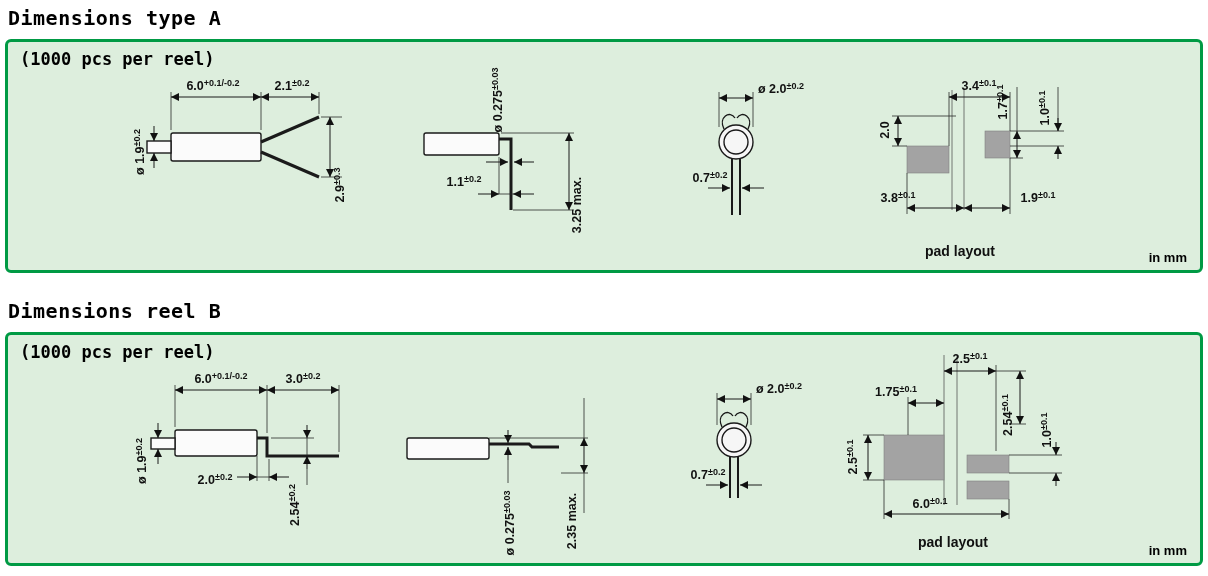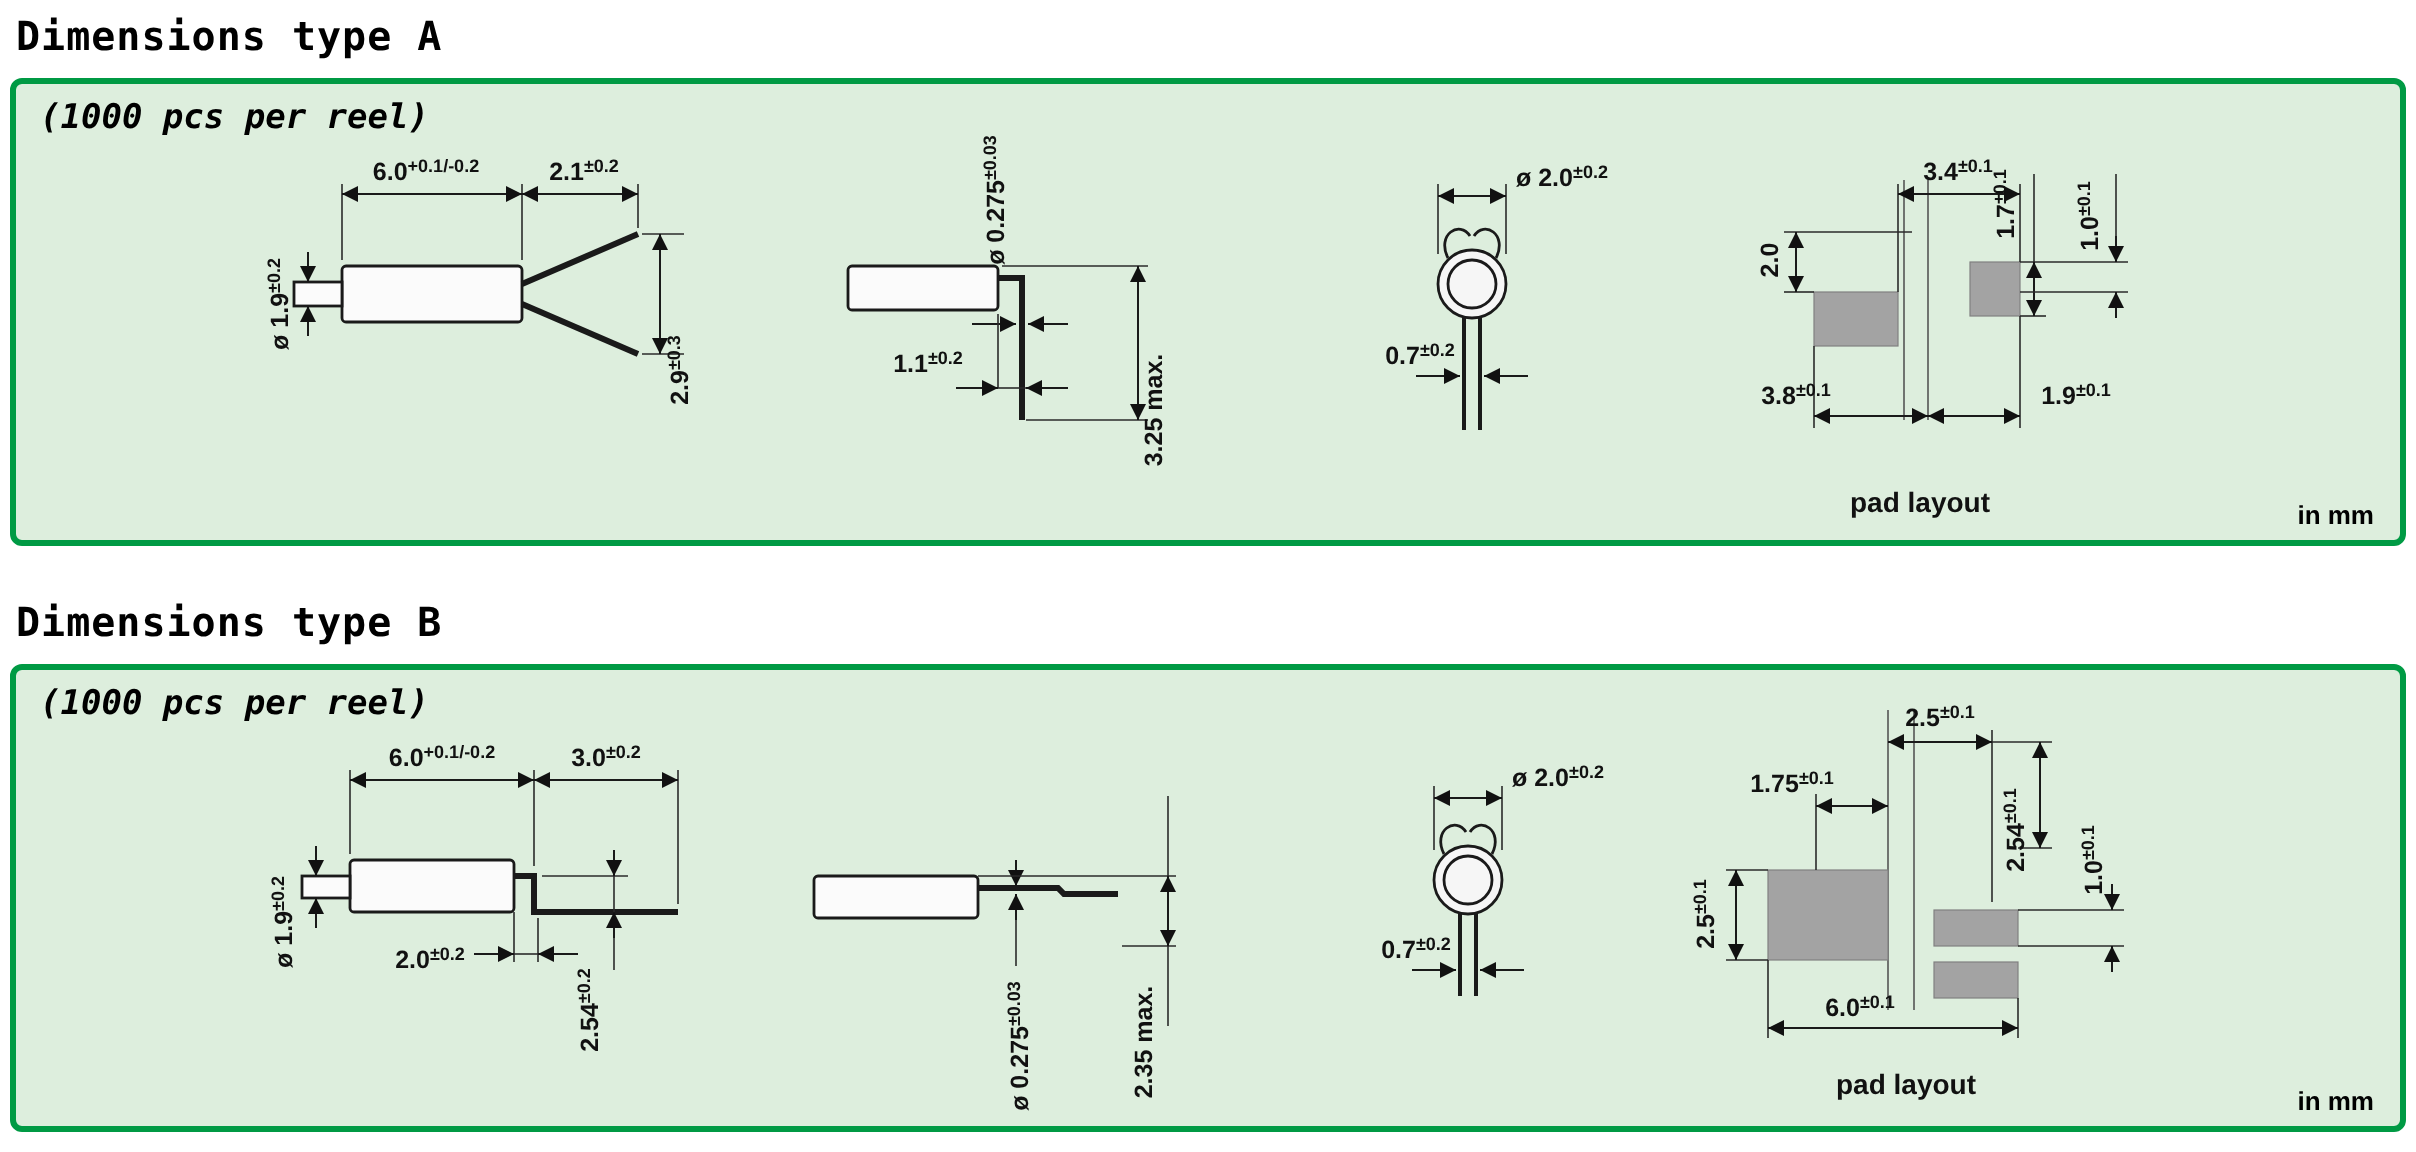--- a/index.html
+++ b/index.html
@@ -4,21 +4,21 @@
 <style>
   html,body{margin:0;padding:0;background:#fff;}
   .page{width:1208px;height:576px;box-sizing:border-box;padding:0 5px;position:relative;
         font-family:"Liberation Sans",sans-serif;}
   .sec-title{font-family:"DejaVu Sans Mono",monospace;font-weight:bold;font-size:20px;
         color:#000;margin:6px 0 9px 3px;letter-spacing:0.5px;}
   .sec-b{margin-top:26px;}
   .panel{box-sizing:border-box;width:1198px;height:234px;border:3px solid var(--panel-border,#009a44);
         border-radius:6px;background:var(--panel-bg,#ddeedd);position:relative;overflow:hidden;}
   .reel-note{position:absolute;top:7px;left:12px;font-family:"DejaVu Sans Mono",monospace;
-        font-weight:bold;font-size:17px;color:#000;z-index:2;font-style:italic;}
+        font-weight:bold;font-size:17px;color:#000;z-index:2;}
   .unit-note{position:absolute;bottom:5px;right:13px;font-weight:bold;font-size:13px;color:#000;z-index:2;text-align:right;}
   .drw{position:absolute;left:0;top:0;width:1192px;height:228px;}
   
   .ext{stroke:#2a2a2a;stroke-width:0.8;fill:none;}
   .cl{stroke:#555;stroke-width:0.8;fill:none;}
   .dim,.de{stroke:#1a1a1a;stroke-width:1;fill:none;}
   .svgA .dim{marker-start:url(#arwA);marker-end:url(#arwA);}
   .svgA .de{marker-end:url(#arwA);}
   .svgB .dim{marker-start:url(#arwB);marker-end:url(#arwB);}
   .svgB .de{marker-end:url(#arwB);}
@@ -133,21 +133,21 @@
           <line class="dim" x1="956" y1="166" x2="1002" y2="166"></line>
           <text class="lbl" x="890" y="160"><tspan>3.8</tspan><tspan class="sup" dy="-4">±0.1</tspan></text>
           <text class="lbl" x="1030" y="160"><tspan>1.9</tspan><tspan class="sup" dy="-4">±0.1</tspan></text>
           <text class="cap" x="952" y="214">pad layout</text>
         </g>
       </svg>
     </div>
   </section>
 
   <section class="sec-b">
-    <h2 class="sec-title">Dimensions type B</h2>
+    <h2 class="sec-title">Dimensions reel B</h2>
     <div class="panel">
       <div class="reel-note">(1000 pcs per reel)</div>
       <div class="unit-note">in mm</div>
       <svg class="drw svgB" viewBox="0 0 1192 228" xmlns="http://www.w3.org/2000/svg">
         <defs>
           <marker id="arwB" viewBox="0 0 10 10" refX="10" refY="5" markerWidth="8" markerHeight="8" orient="auto-start-reverse">
             <path d="M0 0 L10 5 L0 10 z" fill="#111"></path>
           </marker>
         </defs>
 

